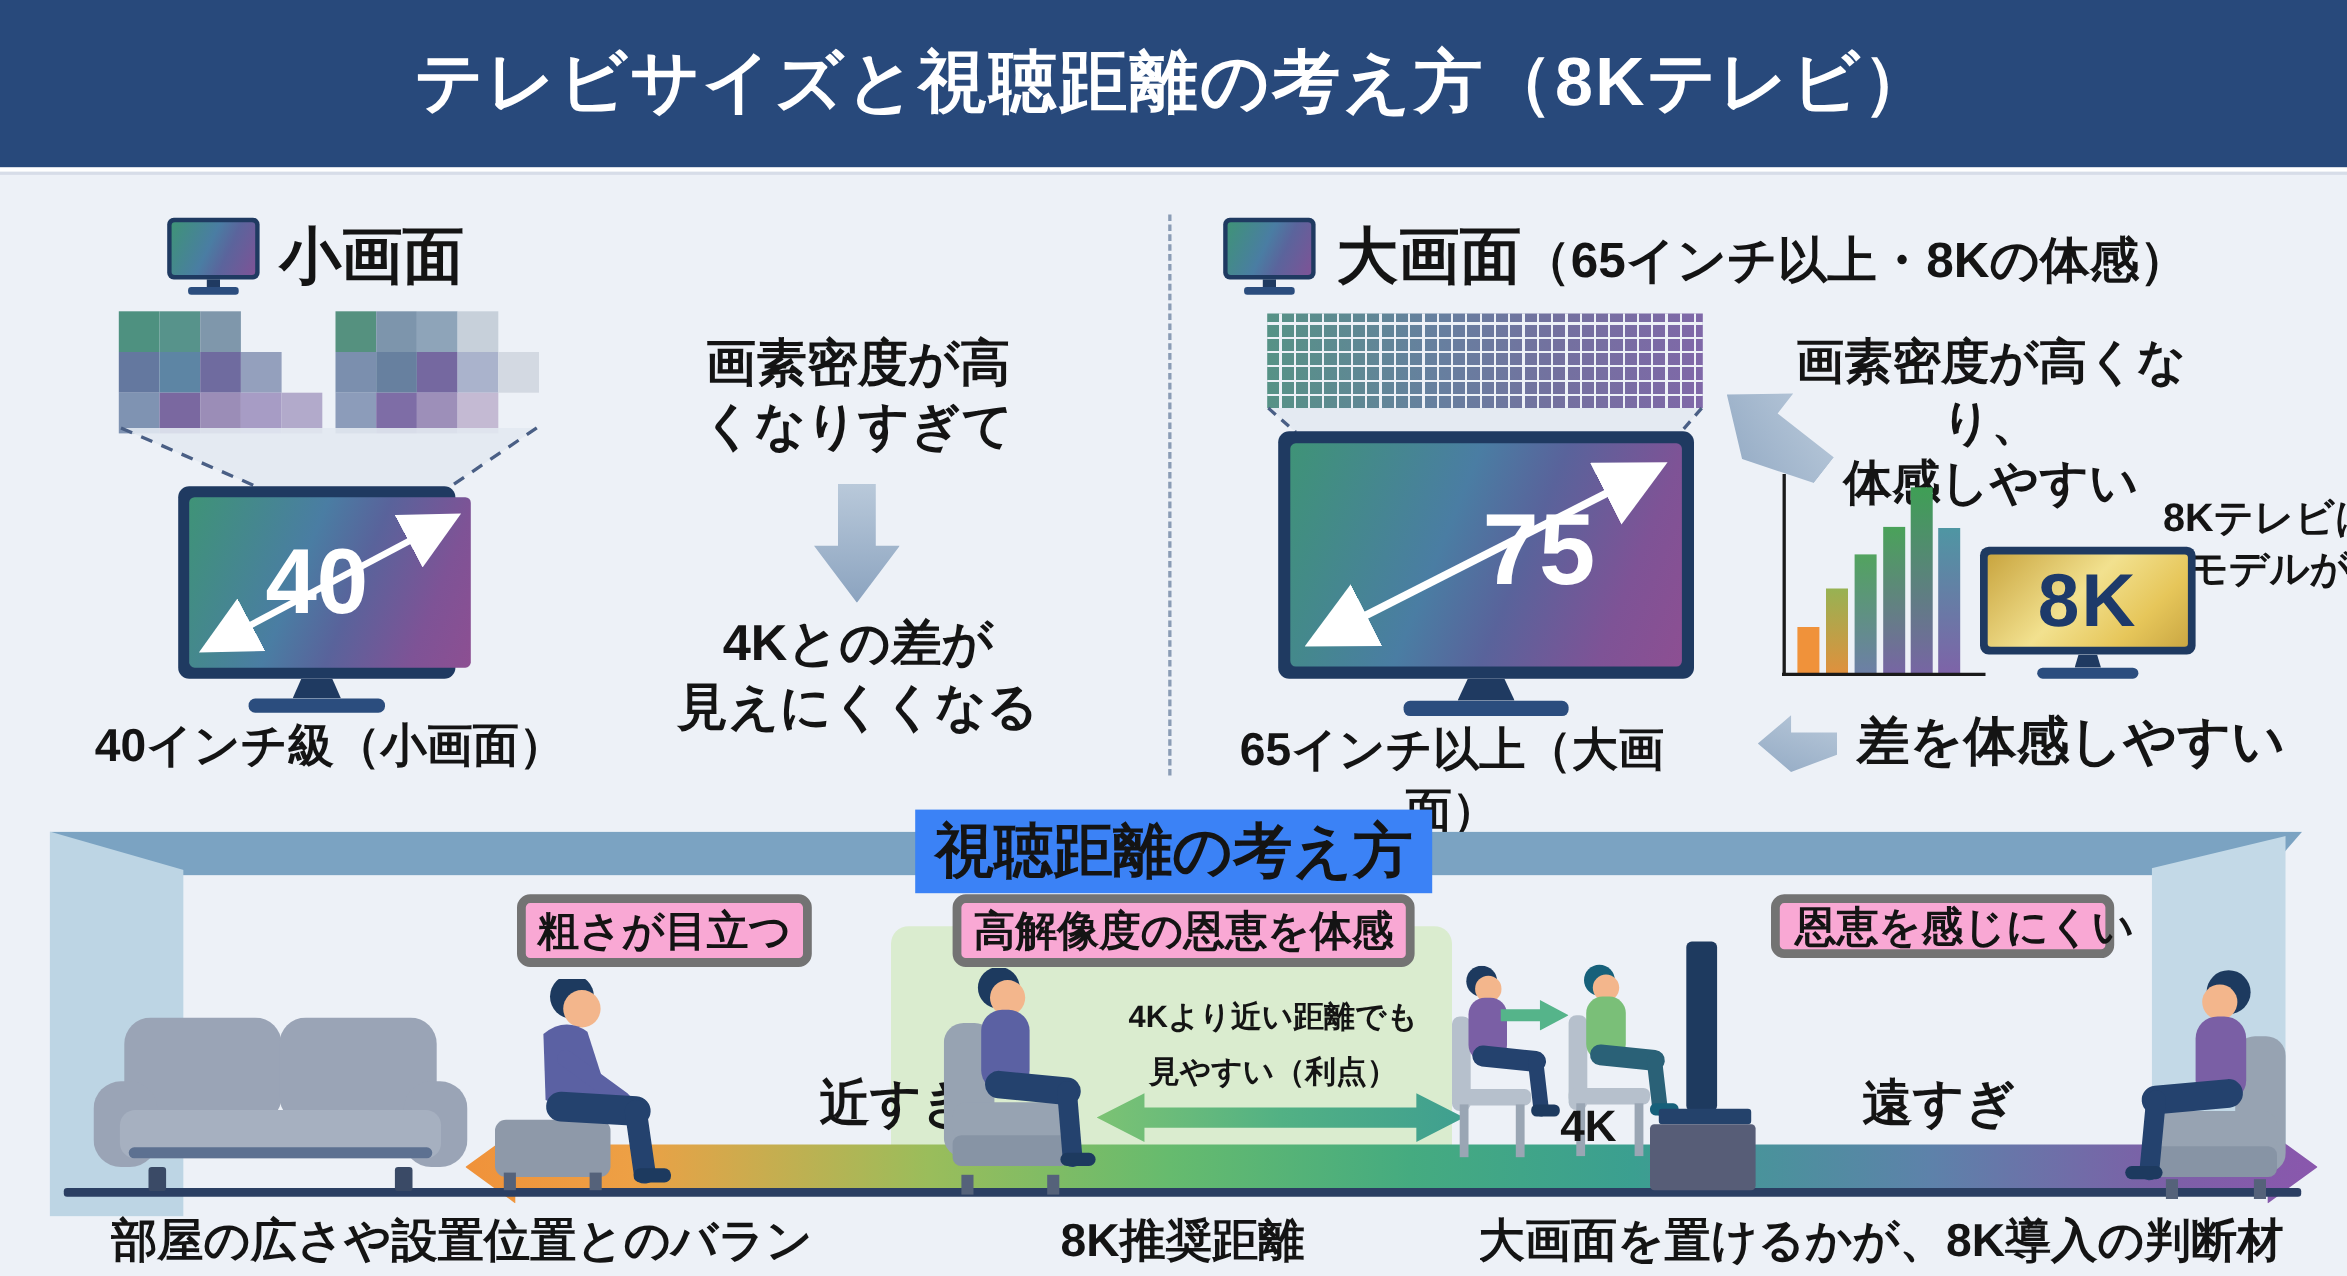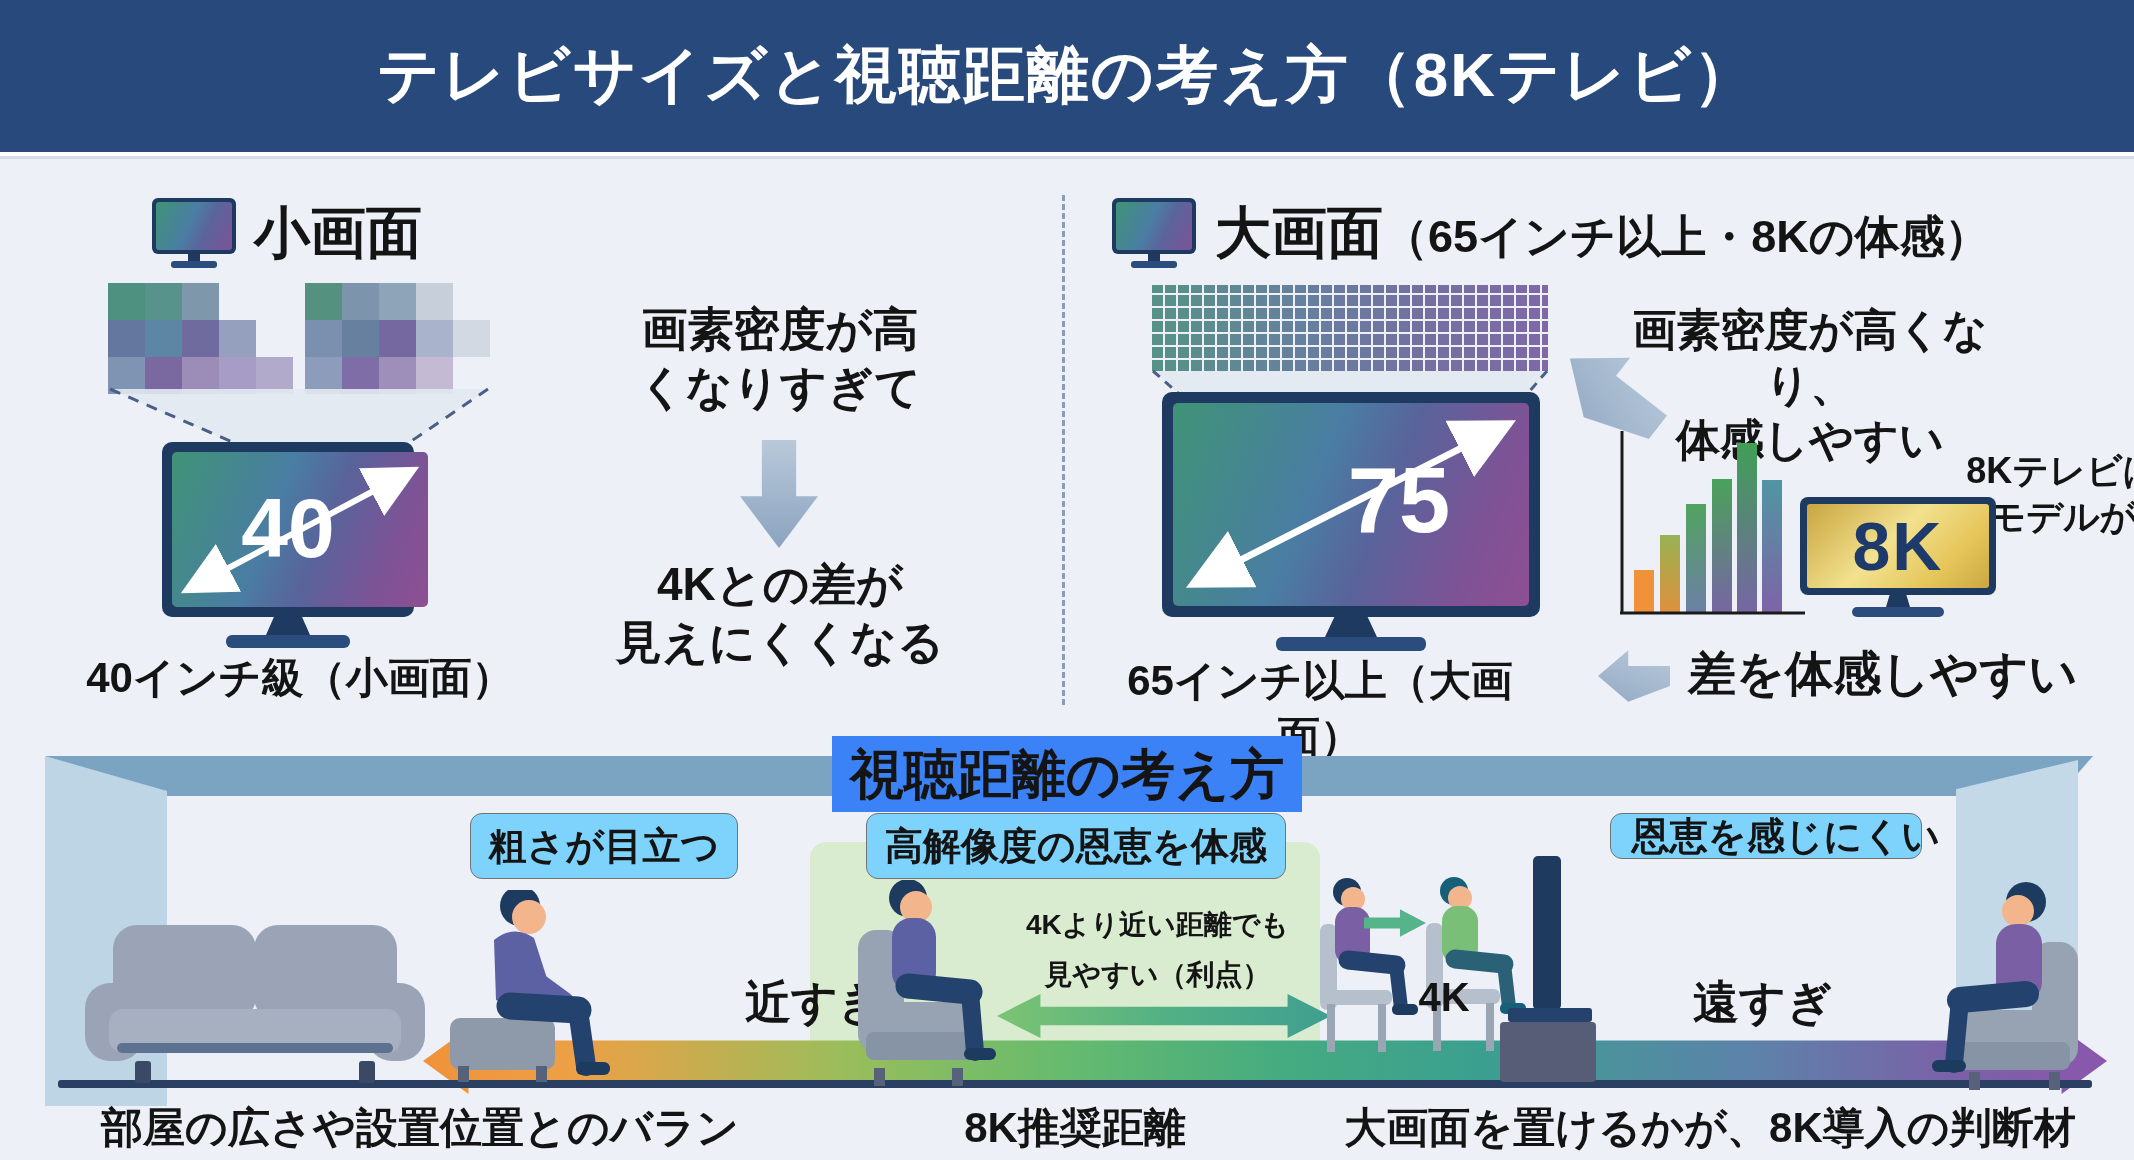--- a/index.html
+++ b/index.html
@@ -59,21 +59,21 @@
   .divider{border-left:3px dashed #8a9cb5;}
 
   
   .ceiling{background:#7ba3c2;clip-path:polygon(0 0,100% 0,98.3% 100%,1.7% 100%);}
   .lwall{background:#bdd5e4;clip-path:polygon(0 0,100% 10%,100% 100%,0 100%);}
   .rwall{background:#c3d9e7;clip-path:polygon(0 9%,100% 0,100% 100%,0 100%);}
   .greenzone{background:#daeccf;border-radius:16px 16px 0 0;}
   .floorband{clip-path:polygon(0 50%,2.7% 0,2.7% 19%,97.3% 19%,97.3% 0,100% 50%,97.3% 100%,97.3% 81%,2.7% 81%,2.7% 100%);
     background:linear-gradient(90deg,#f0923a 0%,#eda045 9%,#9abd5b 25%,#66bb6e 38%,#45ab80 51%,#3b9f90 63%,#5d82aa 79%,#7b61a7 91%,#8a57ad 100%);}
   .floorline{background:#2b3f63;border-radius:3px;}
-  .labelbox{background:#7dd3fc;border:1px solid #737373;border-radius:12px;box-sizing:border-box;
+  .labelbox{background:#f9a8d4;border:8px solid #737373;border-radius:12px;box-sizing:border-box;
     display:flex;align-items:center;justify-content:center;font-size:38px;font-weight:800;white-space:nowrap;font-family:Liberation Serif, serif;}
 
   .badge8k .fr{background:#1f3a61;border-radius:8px;padding:7px;box-sizing:border-box;}
   .badge8k .scr{width:100%;height:100%;border-radius:3px;display:flex;align-items:center;justify-content:center;
     background:linear-gradient(135deg,#c9a53f 0%,#f2e18f 45%,#e6c65a 75%,#caa743 100%);
     color:#1d3a6a;font-size:68px;font-weight:900;letter-spacing:2px;}
   .badge8k .neck{width:24px;height:12px;background:#1f3a61;margin:0 auto;clip-path:polygon(15% 0,85% 0,100% 100%,0 100%);}
   .badge8k .base{width:92px;height:10px;background:#2b4d7e;border-radius:5px;margin:0 auto;}
 </style>
 </head>
@@ -278,21 +278,21 @@
     <rect x="0" y="58" width="58" height="78" rx="25" fill="#9aa4b6"></rect>
     <rect x="282" y="58" width="58" height="78" rx="25" fill="#9aa4b6"></rect>
     <rect x="24" y="84" width="292" height="44" rx="14" fill="#a6b0c0"></rect>
     <rect x="32" y="118" width="276" height="10" rx="5" fill="#5d7191"></rect>
     <rect x="50" y="136" width="16" height="22" rx="3" fill="#3a4a66"></rect>
     <rect x="274" y="136" width="16" height="22" rx="3" fill="#3a4a66"></rect>
   </svg>
 
   <div class="abs labelbox" style="left:470px;top:813px;width:268px;height:66px;">粗さが目立つ</div>
   <div class="abs labelbox" style="left:866px;top:813px;width:420px;height:66px;">高解像度の恩恵を体感</div>
-  <div class="abs labelbox" style="left:1610px;top:813px;width:312px;height:46px;padding-left:40px;">恩恵を感じにくい</div>
+  <div class="abs labelbox" style="left:1610px;top:813px;width:312px;height:58px;padding-left:40px;">恩恵を感じにくい</div>
 
   <svg class="abs" style="left:448px;top:890px;" width="195" height="194">
     <rect x="2" y="128" width="105" height="52" rx="10" fill="#8e99a9"></rect>
     <rect x="10" y="176" width="11" height="16" fill="#55627a"></rect>
     <rect x="88" y="176" width="11" height="16" fill="#55627a"></rect>
     <circle cx="72" cy="16" r="20" fill="#1d3a5f"></circle>
     <circle cx="81" cy="27" r="17" fill="#f3b68c"></circle>
     <path d="M46,50 Q66,34 86,48 L104,104 Q72,122 48,110 Z" fill="#5b61a3"></path>
     <path d="M66,72 L118,110" stroke="#5b61a3" stroke-width="15" stroke-linecap="round"></path>
     <path d="M62,116 L130,120" stroke="#24426e" stroke-width="27" stroke-linecap="round"></path>
@@ -339,21 +339,21 @@
     <rect x="2" y="114" width="74" height="15" rx="6" fill="#b6c0cc"></rect>
     <rect x="9" y="128" width="8" height="48" fill="#9aa6b4"></rect>
     <rect x="62" y="128" width="8" height="48" fill="#9aa6b4"></rect>
     <circle cx="30" cy="16" r="14" fill="#16607a"></circle>
     <circle cx="36" cy="23" r="12" fill="#f3b68c"></circle>
     <rect x="18" y="31" width="36" height="58" rx="15" fill="#7abf78"></rect>
     <path d="M31,84 L80,89" stroke="#2a6177" stroke-width="19" stroke-linecap="round"></path>
     <path d="M80,89 L85,132" stroke="#2a6177" stroke-width="14" stroke-linecap="round"></path>
     <rect x="76" y="128" width="26" height="11" rx="5" fill="#16607a"></rect>
   </svg>
-  <div class="abs ctr" style="left:1404px;top:975px;width:80px;font-size:40px;font-weight:800;">4K</div>
+  <div class="abs ctr" style="left:1404px;top:1002px;width:80px;font-size:40px;font-weight:800;">4K</div>
 
   <div class="abs" style="left:1533px;top:856px;width:28px;height:154px;background:#1e3a5f;border-radius:5px;"></div>
   <div class="abs" style="left:1508px;top:1008px;width:84px;height:14px;background:#24426b;border-radius:3px;"></div>
   <div class="abs" style="left:1500px;top:1022px;width:96px;height:60px;background:#575d77;border-radius:4px;"></div>
 
   <div class="abs ctr" style="left:1668px;top:972px;width:190px;font-size:46px;font-weight:800;">遠すぎ</div>
 
   <svg class="abs" style="left:1896px;top:880px;" width="182" height="212">
     <g transform="translate(182,0) scale(-1,1)">
       <rect x="0" y="62" width="46" height="124" rx="18" fill="#97a3b2"></rect>

